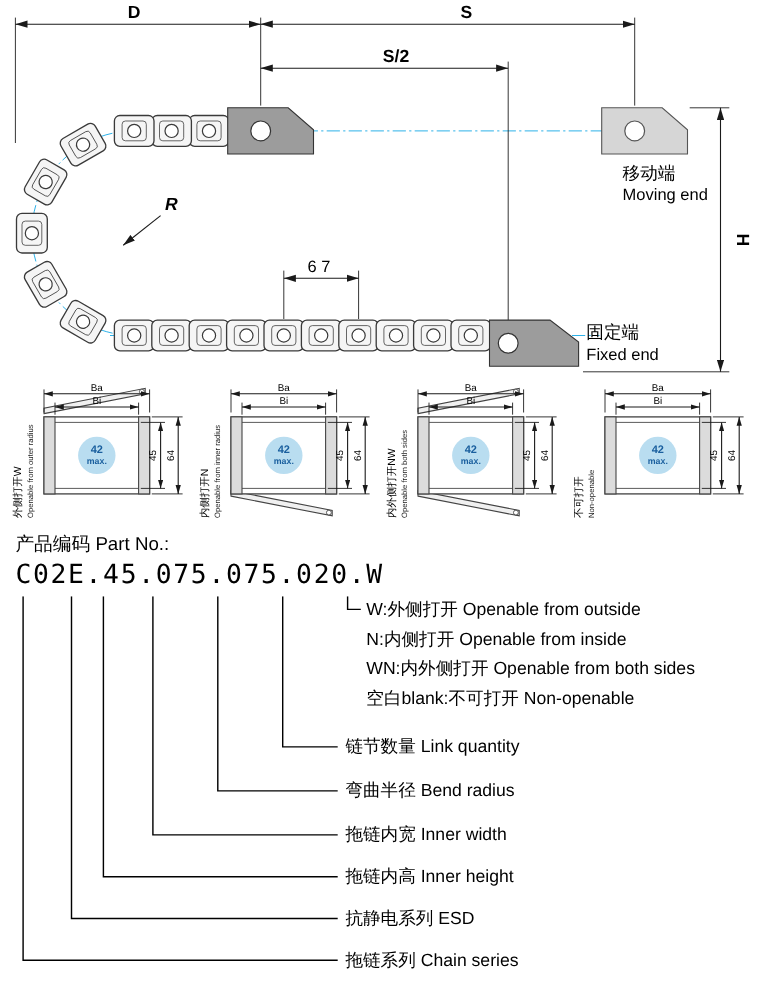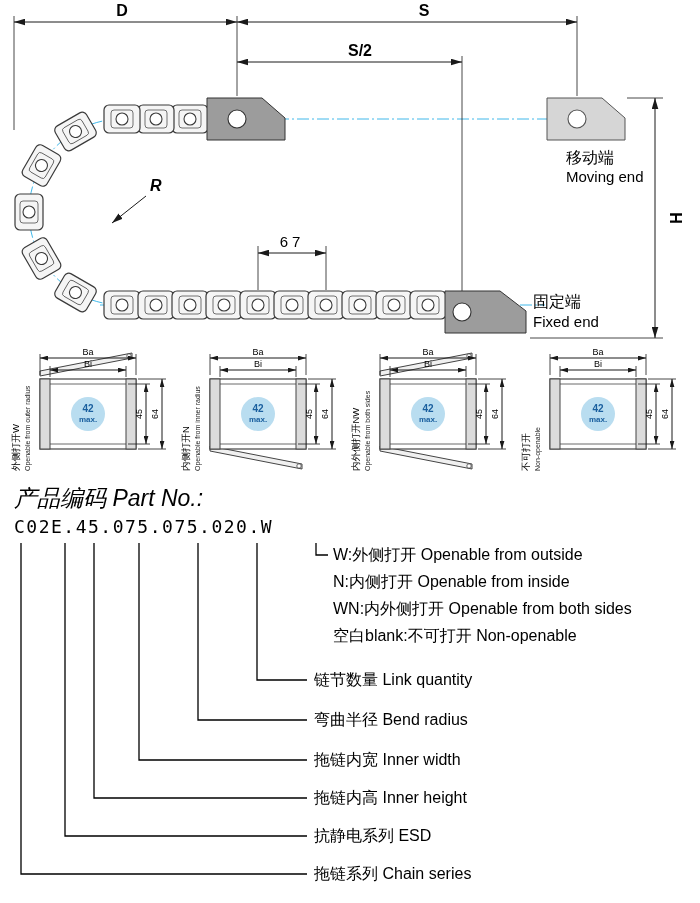--- a/index.html
+++ b/index.html
@@ -26,23 +26,23 @@
   .dimtxt { font-size:9px; }
   .wall { fill:#dcdcdc; stroke:#444; stroke-width:1; }
   .lid  { fill:#f0f0f0; stroke:#444; stroke-width:1; }
   .boxo { fill:#ffffff; stroke:#444; stroke-width:1.2; }
   .bar  { stroke:#444; stroke-width:0.8; }
   .maxc { fill:#b9ddf0; }
   .maxt  { font-size:10px; font-weight:bold; fill:#1a5f9e; text-anchor:middle; }
   .maxt2 { font-size:8px;  font-weight:bold; fill:#1a5f9e; text-anchor:middle; }
 
   
-  .part-title { margin:10px 0 2px 14px; font-size:23px;font-style:italic; }
+  .part-title { margin:10px 0 2px 14px; font-size:17px; }
   .part-code  { margin:2px 0 6px 14px; font-family:"DejaVu Sans Mono", monospace;
-                font-size:18px; letter-spacing:1.5px; }
+                font-size:24px; letter-spacing:1.5px; }
   .tree-text  { font-size:16px; }
 </style>
 </head>
 <body>
 
 <svg width="700" height="345" viewBox="0 0 700 345">
   <defs>
     <marker id="ar0" viewBox="0 0 10 6" markerWidth="11" markerHeight="7" refX="10" refY="3" orient="auto-start-reverse" markerUnits="userSpaceOnUse">
       <path d="M0,0 L10,3 L0,6 Z" fill="#1a1a1a"></path>
     </marker>

